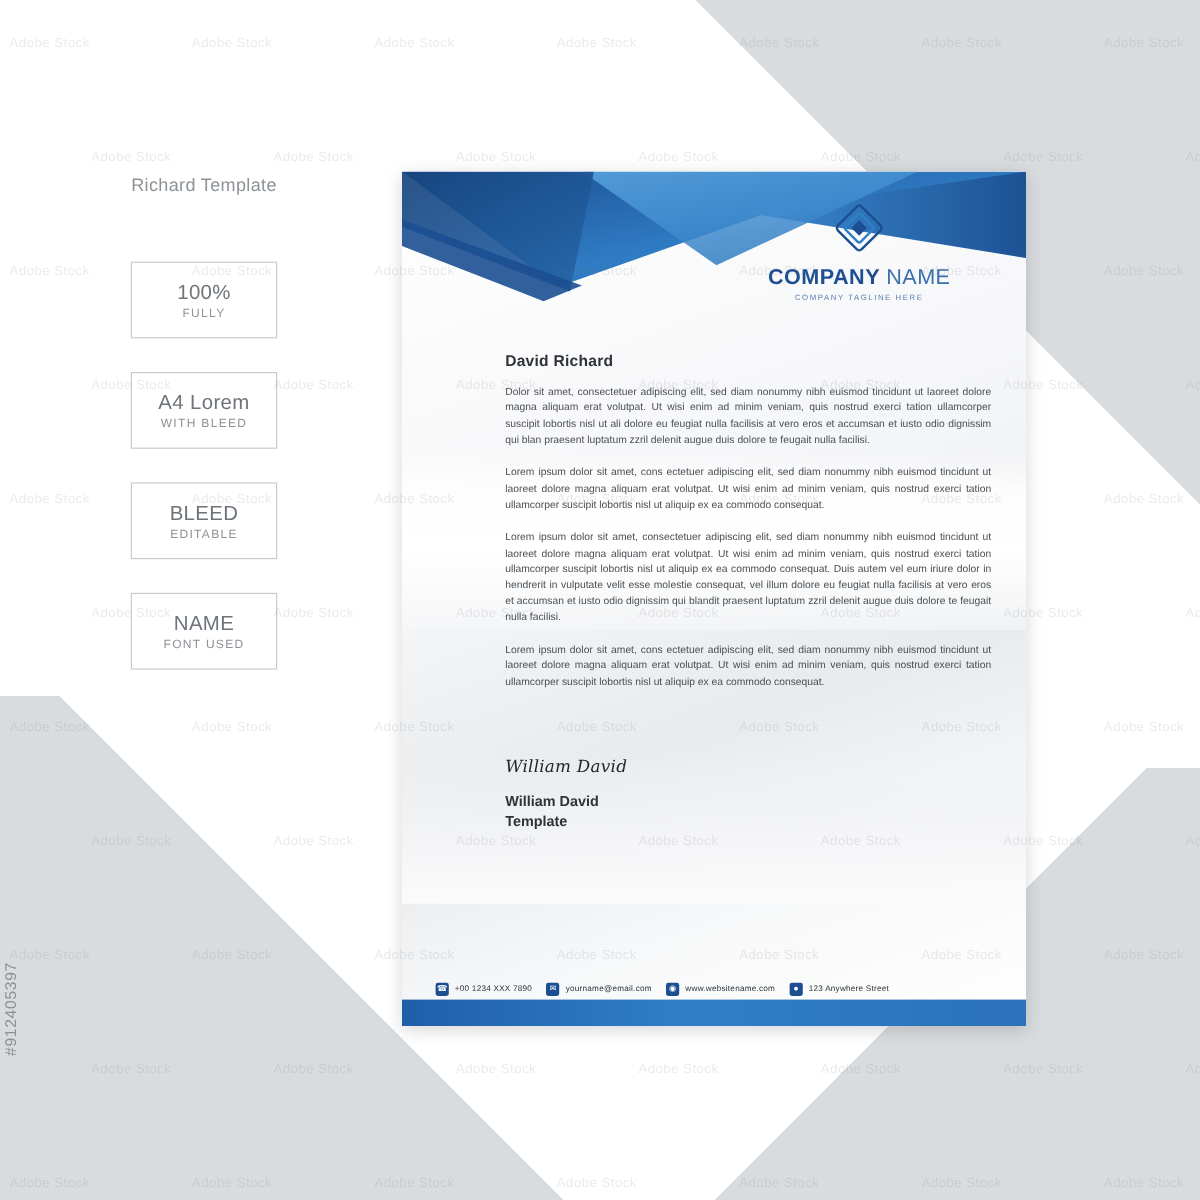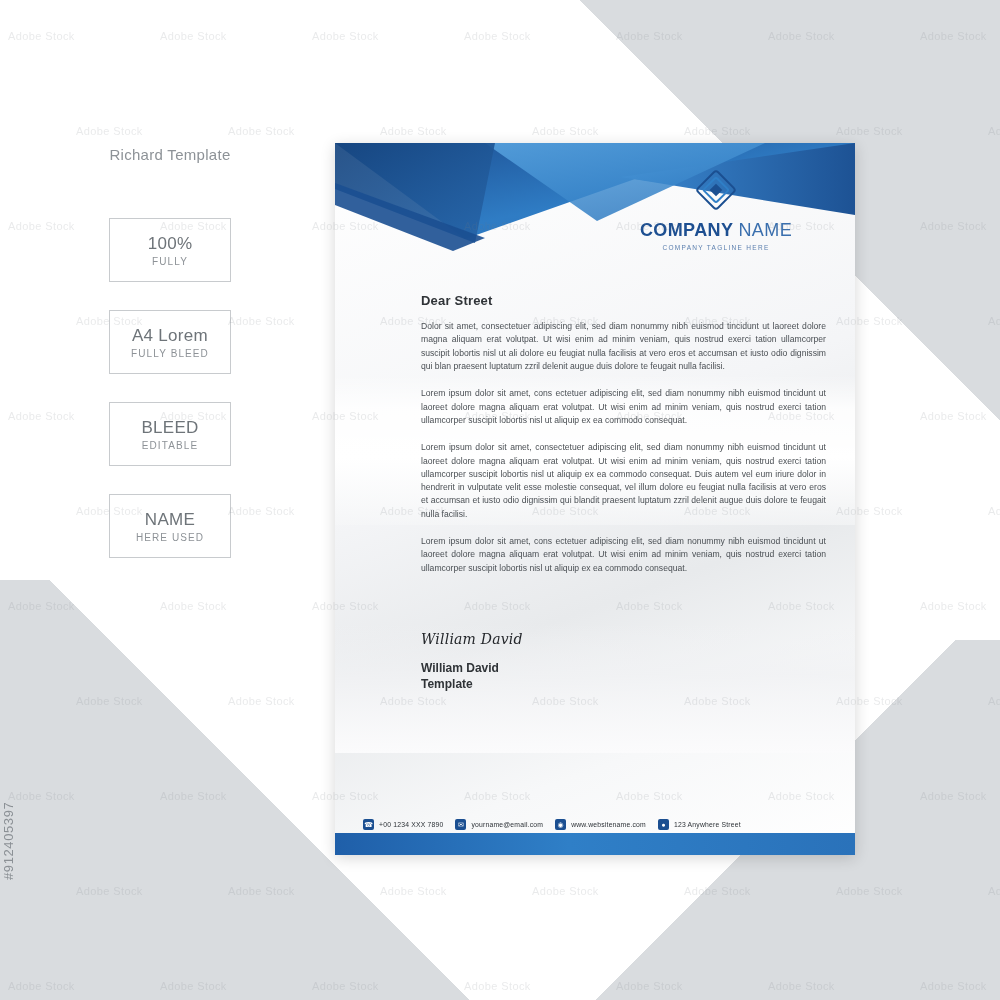--- a/index.html
+++ b/index.html
@@ -293,29 +293,29 @@
   <div class="left-panel">
     <div class="lh-sub">Richard Template</div>
 
     <div class="badges">
       <div class="badge">
         <div class="badge-main">100%</div>
         <div class="badge-sub">FULLY</div>
       </div>
       <div class="badge">
         <div class="badge-main">A4 Lorem</div>
-        <div class="badge-sub">FULLY BLEED</div>
+        <div class="badge-sub">WITH BLEED</div>
       </div>
       <div class="badge">
         <div class="badge-main">BLEED</div>
         <div class="badge-sub">EDITABLE</div>
       </div>
       <div class="badge">
         <div class="badge-main">NAME</div>
-        <div class="badge-sub">HERE USED</div>
+        <div class="badge-sub">FONT USED</div>
       </div>
     </div>
   </div>
 
   <div class="doc">
 
     <div class="doc-band"></div>
     <div class="doc-lowerband"></div>
 
     <svg class="hdr" viewBox="0 0 520 120" preserveAspectRatio="none">
@@ -356,21 +356,21 @@
       <svg class="logo-mark" viewBox="0 0 40 40">
         <rect x="6" y="6" width="28" height="28" rx="3" transform="rotate(45 20 20)" fill="none" stroke="#1b4f91" stroke-width="2"></rect>
         <rect x="11" y="11" width="18" height="18" rx="2" transform="rotate(45 20 20)" fill="none" stroke="#2f7fc7" stroke-width="2"></rect>
         <rect x="15.5" y="15.5" width="9" height="9" transform="rotate(45 20 20)" fill="#1b4f91"></rect>
       </svg>
       <div class="company-name"><span>COMPANY</span> <span class="light">NAME</span></div>
       <div class="company-tagline">COMPANY TAGLINE HERE</div>
     </div>
 
     <div class="body-area">
-      <div class="salutation">Dear Street</div>
+      <div class="salutation">David Richard</div>
       <div class="para">Dolor sit amet, consectetuer adipiscing elit, sed diam nonummy nibh euismod tincidunt ut laoreet dolore magna aliquam erat volutpat. Ut wisi enim ad minim veniam, quis nostrud exerci tation ullamcorper suscipit lobortis nisl ut ali dolore eu feugiat nulla facilisis at vero eros et accumsan et iusto odio dignissim qui blan praesent luptatum zzril delenit augue duis dolore te feugait nulla facilisi.</div>
       <div class="para">Lorem ipsum dolor sit amet, cons ectetuer adipiscing elit, sed diam nonummy nibh euismod tincidunt ut laoreet dolore magna aliquam erat volutpat. Ut wisi enim ad minim veniam, quis nostrud exerci tation ullamcorper suscipit lobortis nisl ut aliquip ex ea commodo consequat.</div>
       <div class="para">Lorem ipsum dolor sit amet, consectetuer adipiscing elit, sed diam nonummy nibh euismod tincidunt ut laoreet dolore magna aliquam erat volutpat. Ut wisi enim ad minim veniam, quis nostrud exerci tation ullamcorper suscipit lobortis nisl ut aliquip ex ea commodo consequat. Duis autem vel eum iriure dolor in hendrerit in vulputate velit esse molestie consequat, vel illum dolore eu feugiat nulla facilisis at vero eros et accumsan et iusto odio dignissim qui blandit praesent luptatum zzril delenit augue duis dolore te feugait nulla facilisi.</div>
       <div class="para">Lorem ipsum dolor sit amet, cons ectetuer adipiscing elit, sed diam nonummy nibh euismod tincidunt ut laoreet dolore magna aliquam erat volutpat. Ut wisi enim ad minim veniam, quis nostrud exerci tation ullamcorper suscipit lobortis nisl ut aliquip ex ea commodo consequat.</div>
     </div>
 
     <div class="sign-area">
       <div class="sign-script">William David</div>
       <div class="sign-name">William David</div>
       <div class="sign-role">Template</div>

